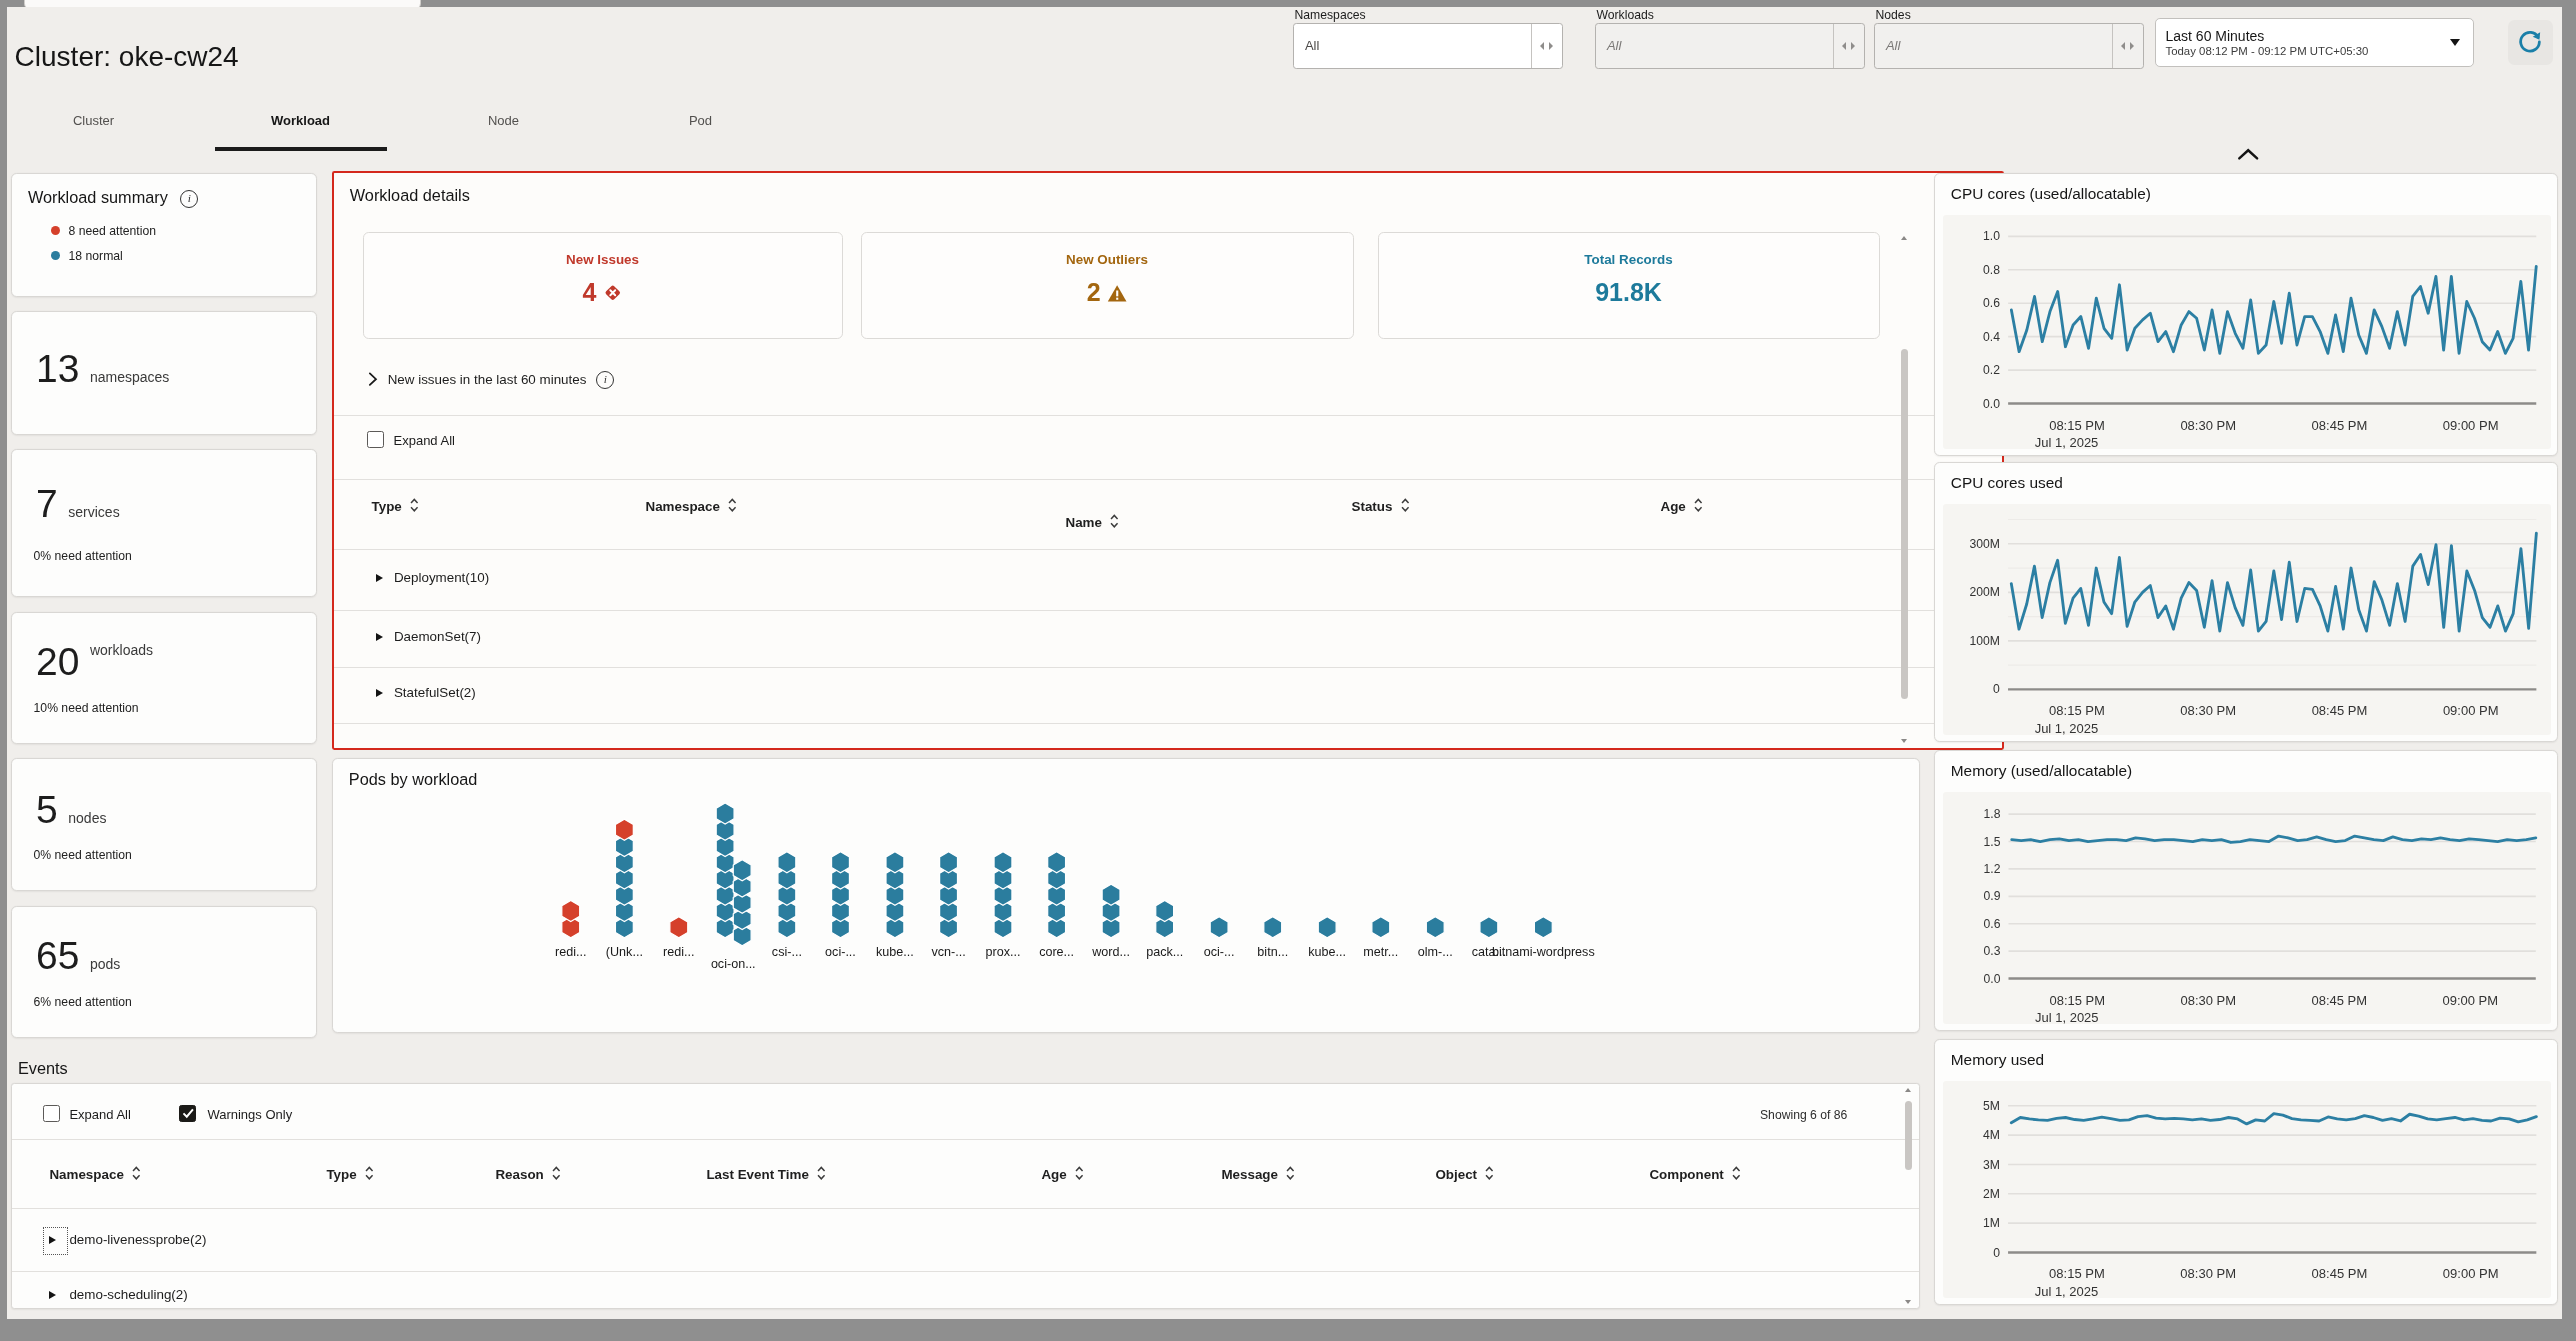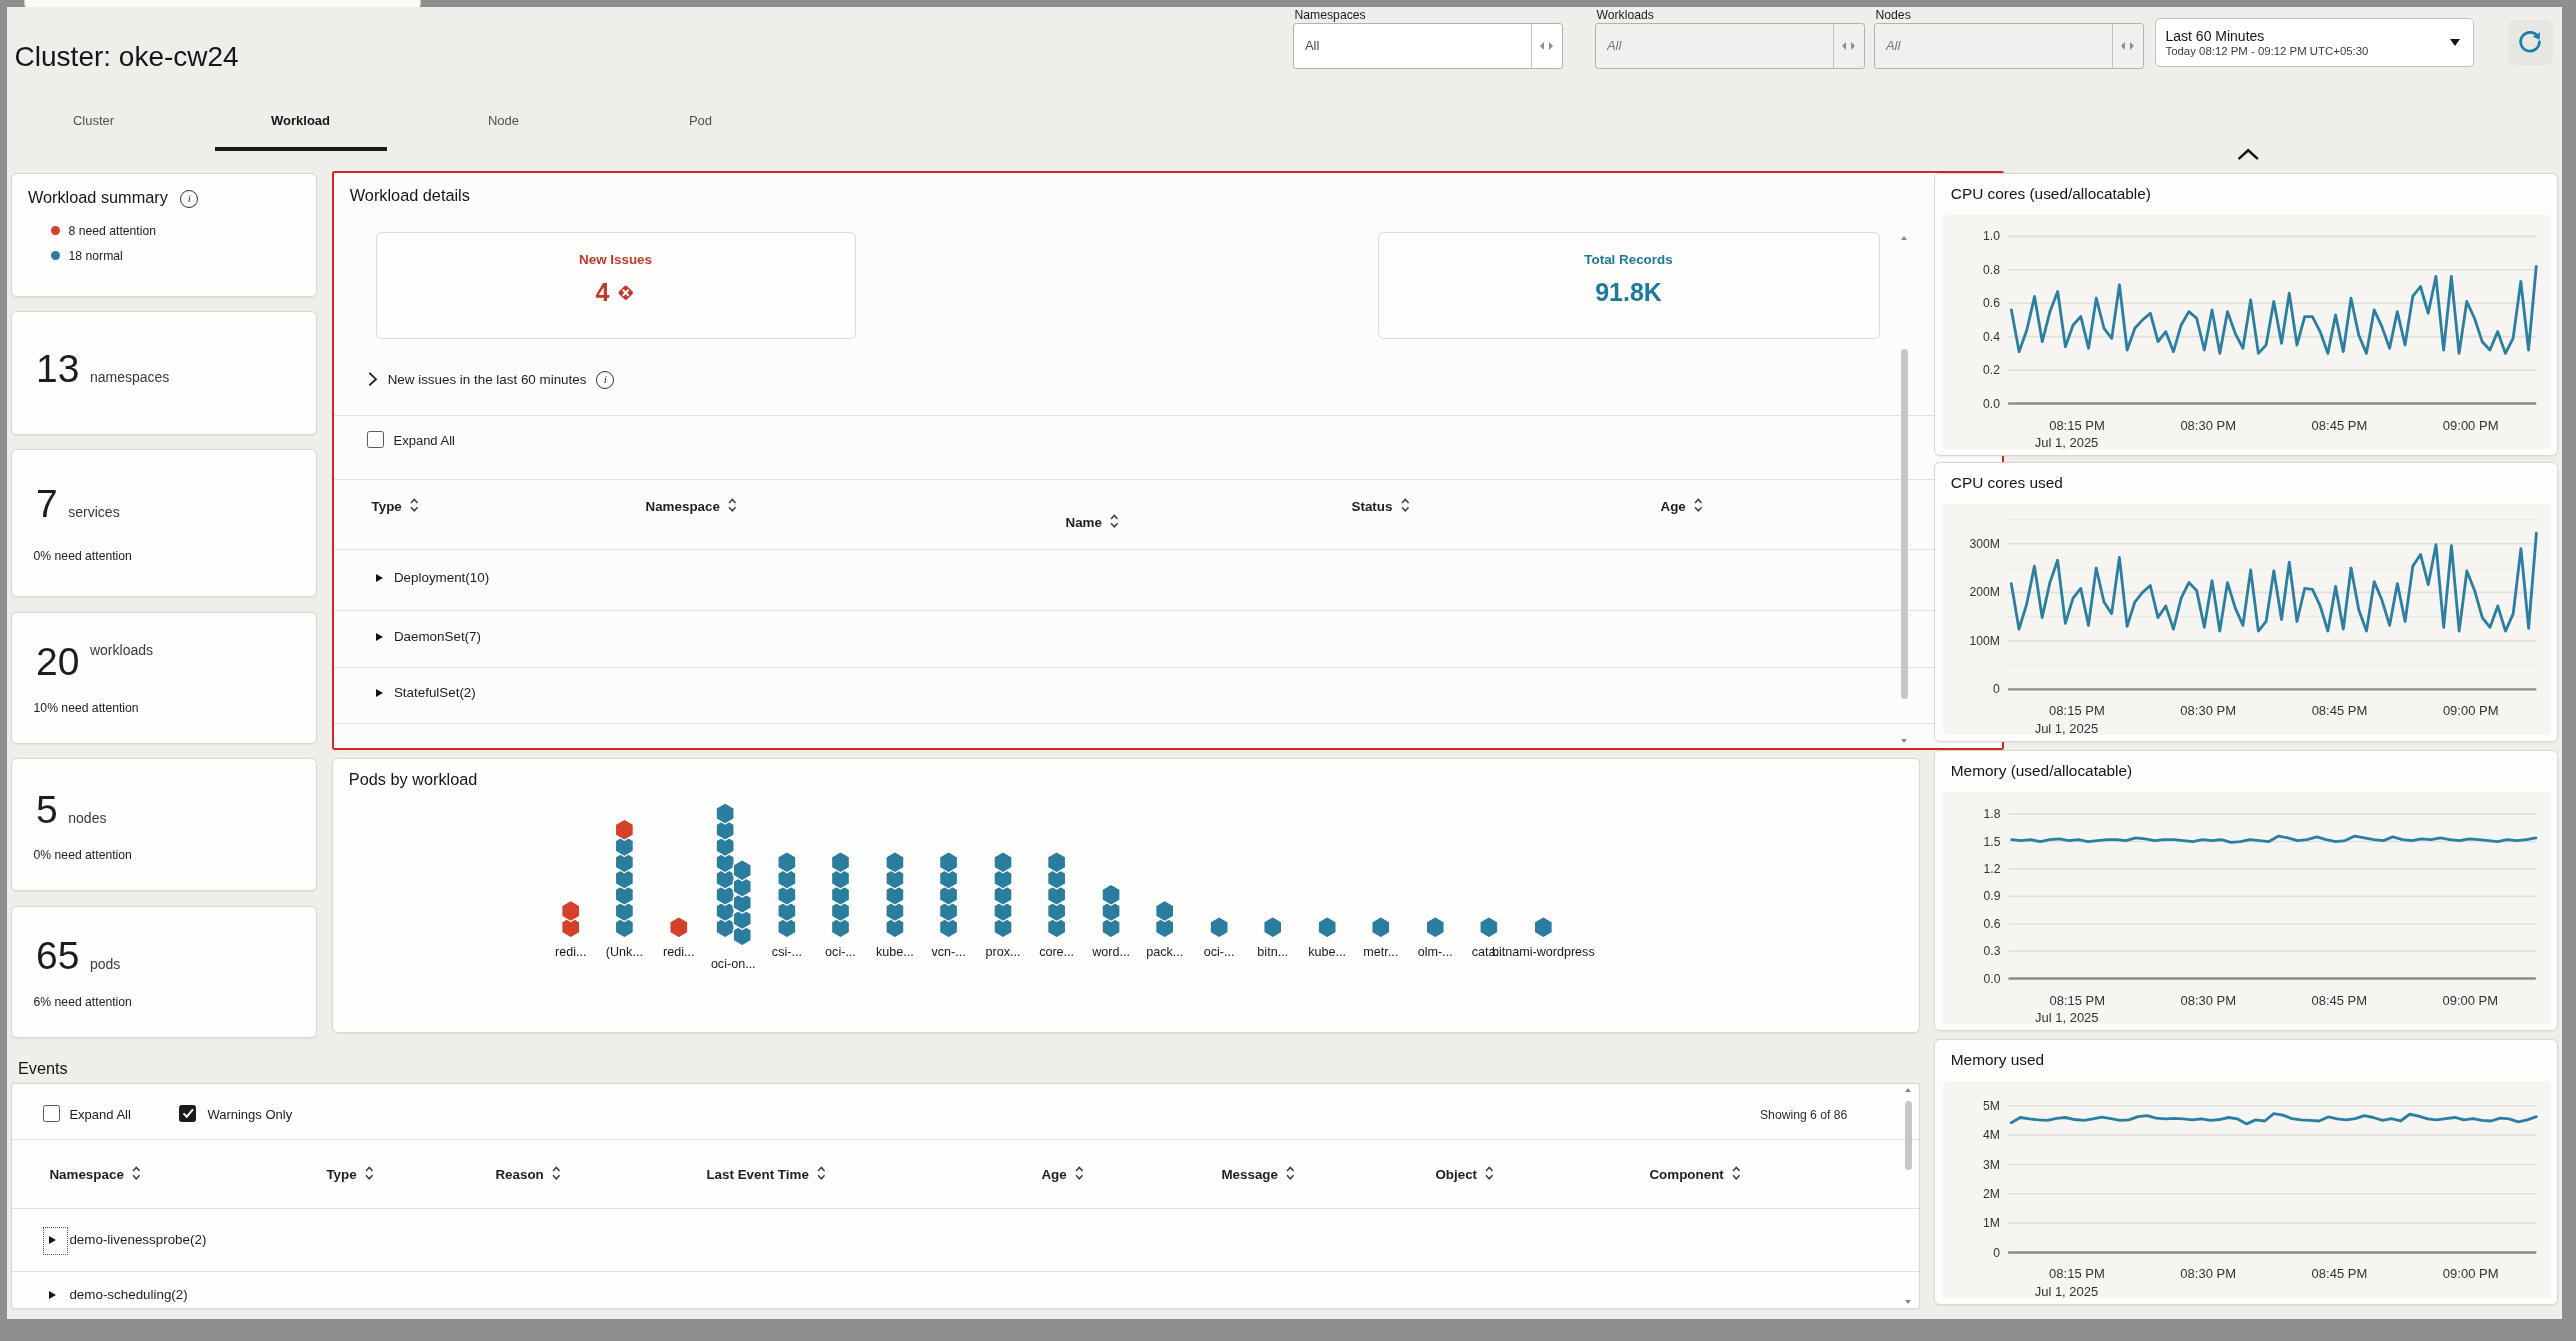--- a/index.html
+++ b/index.html
@@ -151,31 +151,42 @@
     <div style="position:absolute;left:24.4px;top:29px;display:flex;align-items:baseline;">
       <span class="stat-val">65</span>
       <span class="stat-lab">pods</span>
     </div>
     <div class="stat-sub" style="top:88px;">6% need attention</div>
   </div>
 
   <div class="panel-red" style="left:325px;top:164px;width:1672px;height:579px;">
     <div style="position:absolute;left:16.3px;top:13px;font-size:16.3px;color:#161616;">Workload details</div>
 
-    <div class="kpi" style="left:42px;width:480px;">
+    <div class="kpi" style="left:29px;width:480px;">
       <div class="t" style="color:#c0392b;">New Issues</div>
       <div class="v" style="color:#c0392b;">
         <span>4</span>
         <svg width="19.5" height="19.5" viewBox="0 0 24 24">
           <rect x="5" y="5" width="14" height="14" rx="2.5" transform="rotate(45 12 12)" fill="#c0392b"></rect>
           <path d="M9 9 L15 15 M15 9 L9 15" stroke="#fff" stroke-width="2.4" stroke-linecap="round"></path>
         </svg>
       </div>
     </div>
 
+    <div class="kpi" style="left:527px;width:493px;">
+      <div class="t" style="color:#a3660f;">New Outliers</div>
+      <div class="v" style="color:#a3660f;">
+        <span>2</span>
+        <svg width="20.3" height="18.7" viewBox="0 0 25 23">
+          <path d="M12.5 1.5 L24 21.5 H1 Z" fill="#a3660f"></path>
+          <rect x="11.3" y="8" width="2.6" height="7.2" fill="#fff"></rect>
+          <rect x="11.3" y="16.8" width="2.6" height="2.6" fill="#fff"></rect>
+        </svg>
+      </div>
+    </div>
 
     <div class="kpi" style="left:1044px;width:502px;">
       <div class="t" style="color:#1d7a9b;">Total Records</div>
       <div class="v" style="color:#1d7a9b;">
         <span>91.8K</span>
       </div>
     </div>
 
     <div class="abs" style="left:33px;top:198px;display:flex;align-items:center;gap:9.8px;cursor:pointer;">
       <svg width="11.4" height="16.3" viewBox="0 0 14 20">

